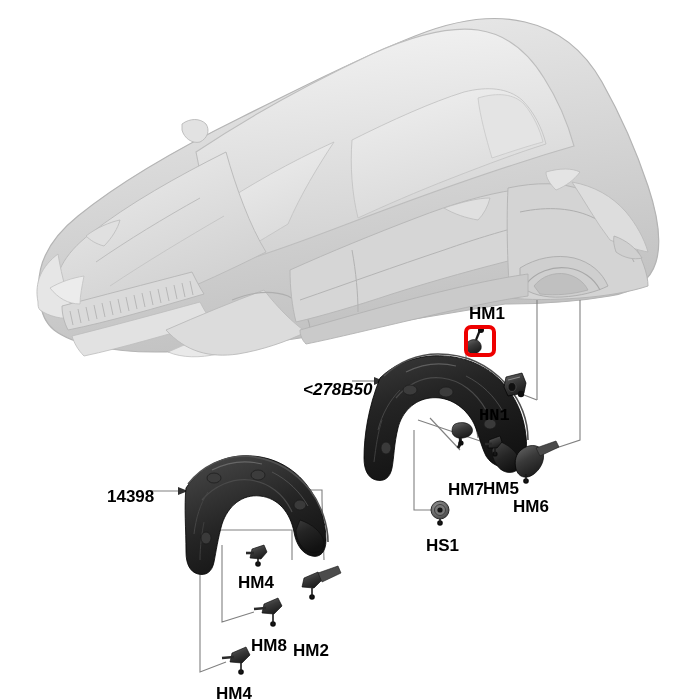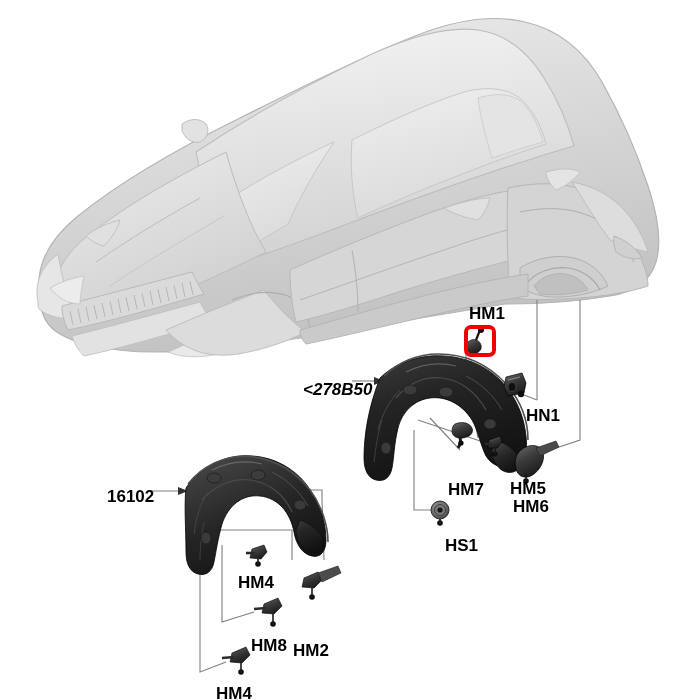--- a/index.html
+++ b/index.html
@@ -370,24 +370,24 @@
       <circle cx="241" cy="672" r="2.8" fill="#0d0d0d"></circle>
       <line x1="241" y1="663" x2="241" y2="673" stroke="#1a1a1a" stroke-width="1.6"></line>
     </g>
 
   </svg>
 
   <div class="highlight-box" id="hl-box" style="left: 464px; top: 325px; width: 32px; height: 32px; border-color: rgb(238, 0, 0);"></div>
 
   <div class="part-label" id="lbl-0" style="left: 469px; top: 305px;">HM1</div>
   <div class="part-label" id="lbl-1" style="left: 303px; top: 381px; font-style: italic;">&lt;278B50</div>
-  <div class="part-label" id="lbl-2" style="left: 526px; top: 407px;">HN1</div>
+  <div class="part-label" id="lbl-2" style="left: 479px; top: 407px; font-family: Liberation Mono, monospace;">HN1</div>
   <div class="part-label" id="lbl-3" style="left: 448px; top: 460px; margin-top: 21px;">HM7</div>
-  <div class="part-label" id="lbl-4" style="left: 510px; top: 480px;">HM5</div>
+  <div class="part-label" id="lbl-4" style="left: 483px; top: 480px;">HM5</div>
   <div class="part-label" id="lbl-5" style="left: 513px; top: 498px;">HM6</div>
-  <div class="part-label" id="lbl-6" style="left: 426px; top: 537px; margin-left: 19px;">HS1</div>
-  <div class="part-label" id="lbl-7" style="left: 107px; top: 488px;">16102</div>
+  <div class="part-label" id="lbl-6" style="left: 426px; top: 537px;">HS1</div>
+  <div class="part-label" id="lbl-7" style="left: 107px; top: 488px;">14398</div>
   <div class="part-label" id="lbl-8" style="left: 238px; top: 574px;">HM4</div>
   <div class="part-label" id="lbl-9" style="left: 293px; top: 642px;">HM2</div>
   <div class="part-label" id="lbl-10" style="left: 251px; top: 637px;">HM8</div>
   <div class="part-label" id="lbl-11" style="left: 216px; top: 685px;">HM4</div>
 
 </div>
 
 </body></html>

